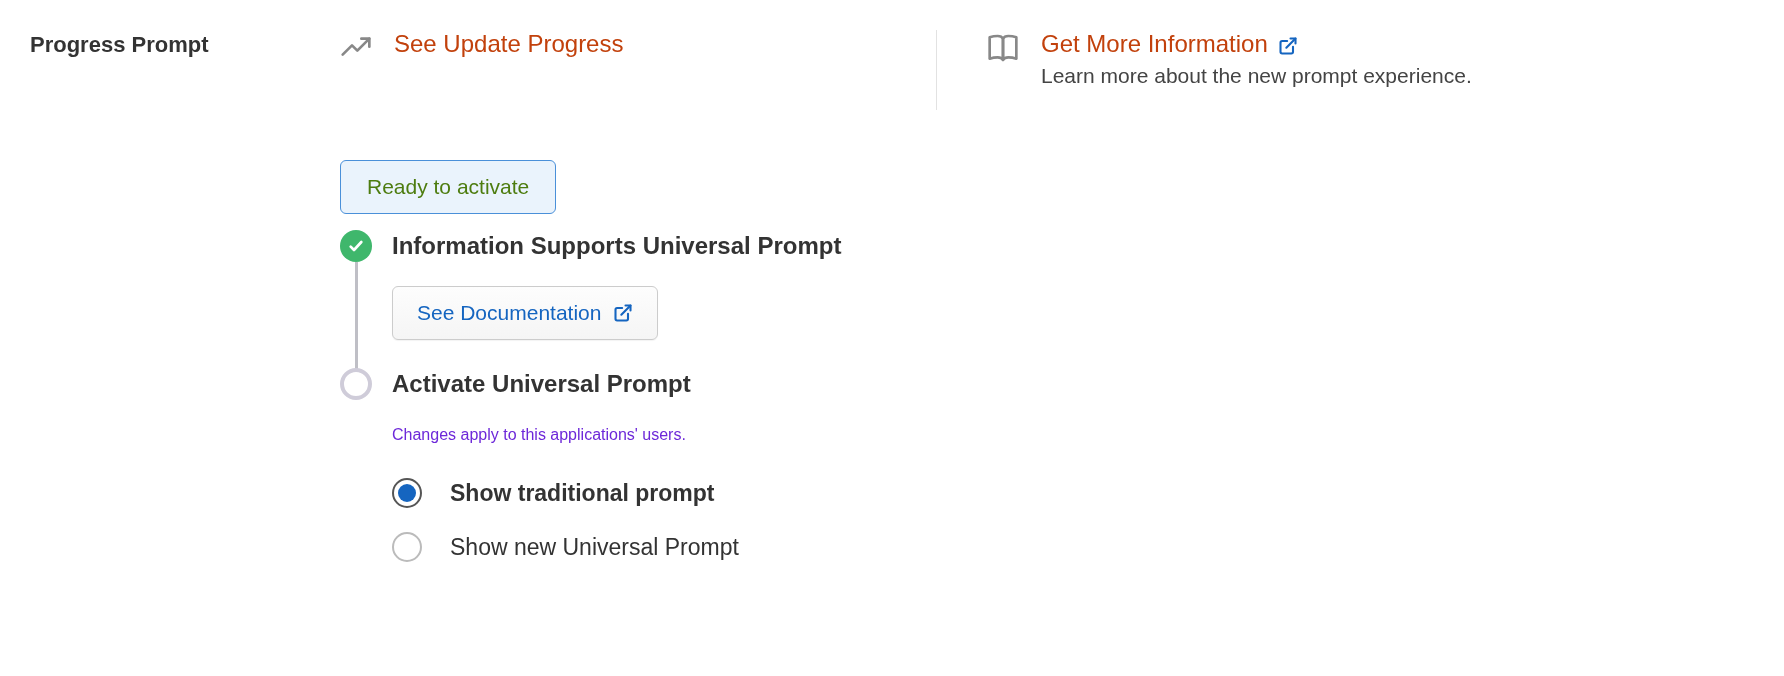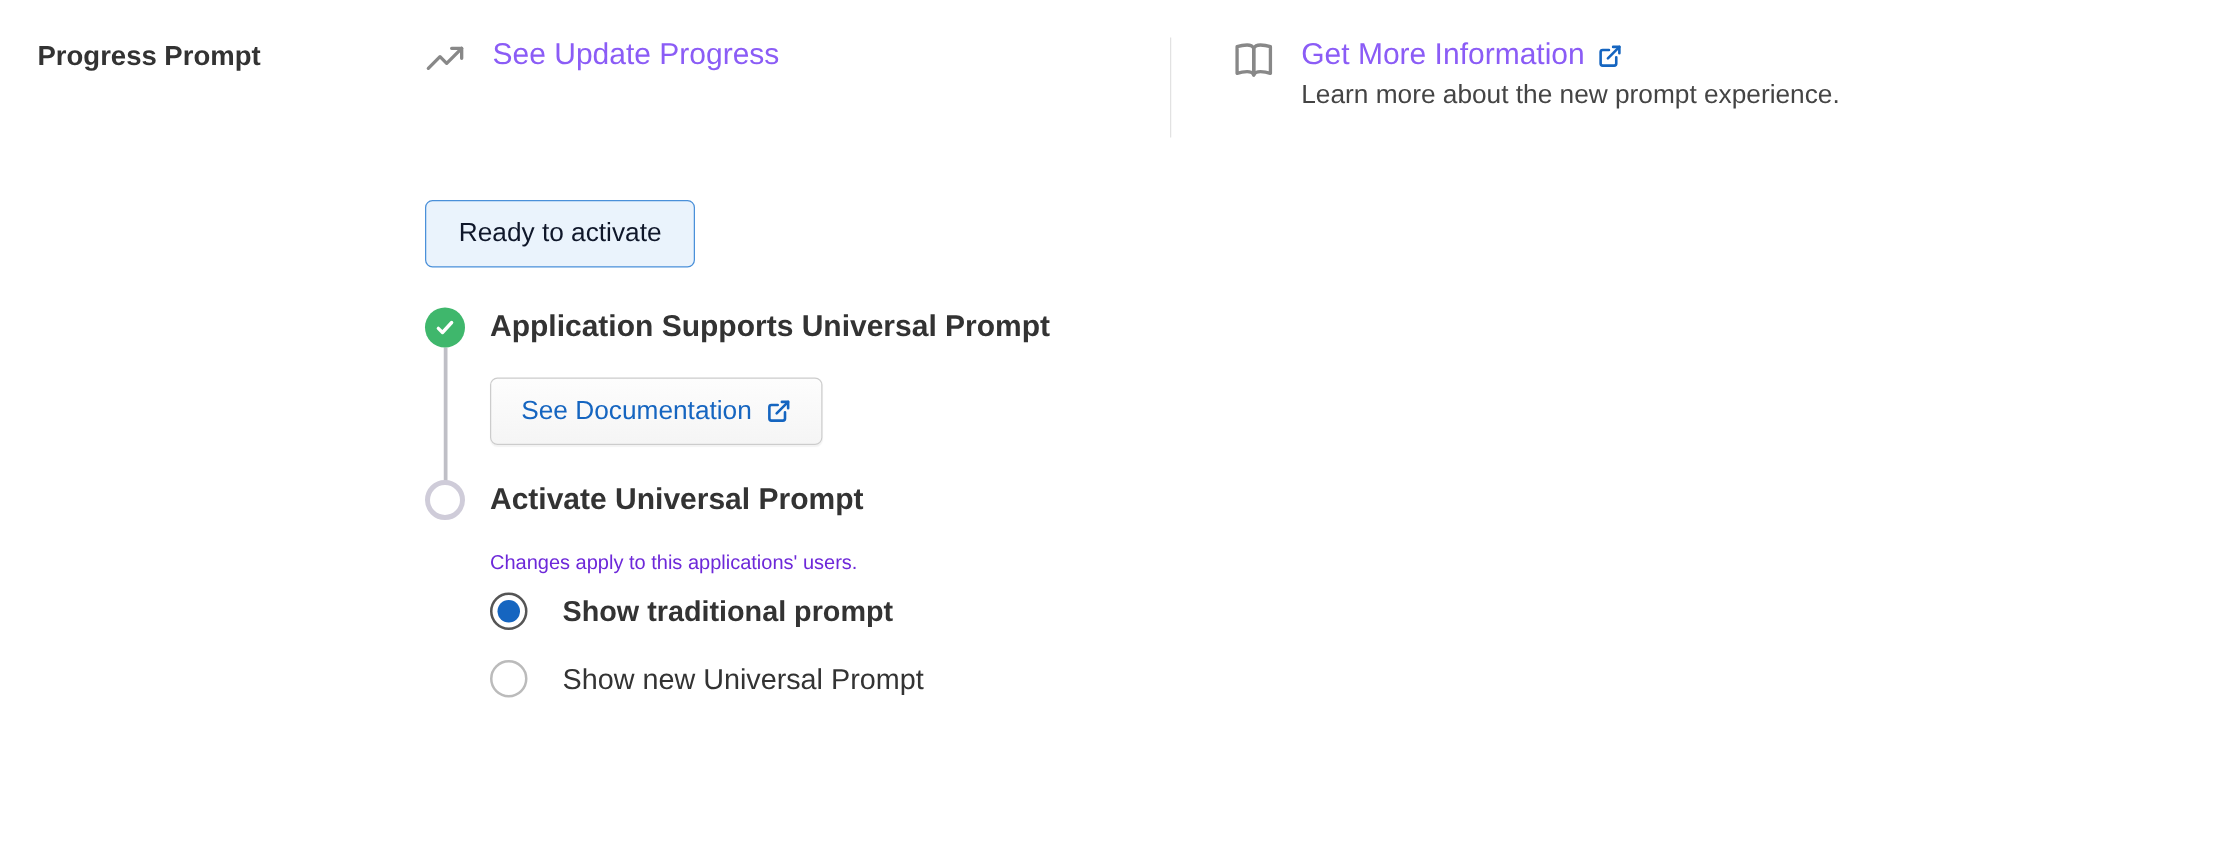--- a/index.html
+++ b/index.html
@@ -47,21 +47,21 @@
       flex-shrink: 0;
       color: #888;
       margin-top: 2px;
     }
     .info-block .content {
       display: flex;
       flex-direction: column;
       gap: 6px;
     }
     .link {
-      color: #8b5cf6;
+      color: #c2410c;
       font-size: 24px;
       font-weight: 400;
       text-decoration: none;
       display: inline-flex;
       align-items: center;
       gap: 10px;
       cursor: pointer;
     }
     .link .ext-icon {
       width: 20px;
@@ -78,25 +78,25 @@
     .divider {
       width: 1px;
       height: 80px;
       background: #e2e2e2;
       margin: 0 50px 0 0;
     }
     .badge {
       display: inline-block;
       background: #eaf3fc;
       border: 1px solid #4a90d9;
-      color: #0f172a;
+      color: #4d7c0f;
       font-size: 21px;
       padding: 14px 26px;
       border-radius: 6px;
-      margin-bottom: 32px;
+      margin-bottom: 16px;
     }
     .step-list {
       position: relative;
     }
     .step {
       display: flex;
       align-items: flex-start;
       position: relative;
     }
     .step-bullet {
@@ -159,21 +159,21 @@
       color: #1565c0;
       font-size: 21px;
       cursor: pointer;
       box-shadow: 0 1px 1px rgba(0,0,0,0.05);
     }
     .doc-btn .ext-icon {
       width: 20px;
       height: 20px;
     }
     .radio-group {
-      margin-top: 14px;
+      margin-top: 34px;
     }
     .radio-option {
       display: flex;
       align-items: center;
       gap: 28px;
       margin-bottom: 24px;
       cursor: pointer;
     }
     .radio-circle {
       width: 30px;
@@ -260,21 +260,21 @@
     <div class="step-list">
 
       <div class="step">
         <div class="connector"></div>
         <div class="step-bullet done">
           <svg viewBox="0 0 24 24" fill="none" stroke="currentColor" stroke-width="4" stroke-linecap="round" stroke-linejoin="round">
             <polyline points="4,13 9,18 20,6"></polyline>
           </svg>
         </div>
         <div class="step-content">
-          <div class="step-title">Application Supports Universal Prompt</div>
+          <div class="step-title">Information Supports Universal Prompt</div>
           <button class="doc-btn">
             <span>See Documentation</span>
             <span class="ext-icon">
               <svg viewBox="0 0 24 24" fill="none" stroke="#1565c0" stroke-width="2.5" stroke-linecap="round" stroke-linejoin="round">
                 <path d="M18 13v6a2 2 0 0 1-2 2H5a2 2 0 0 1-2-2V8a2 2 0 0 1 2-2h6"></path>
                 <polyline points="15 3 21 3 21 9"></polyline>
                 <line x1="10" y1="14" x2="21" y2="3"></line>
               </svg>
             </span>
           </button>

